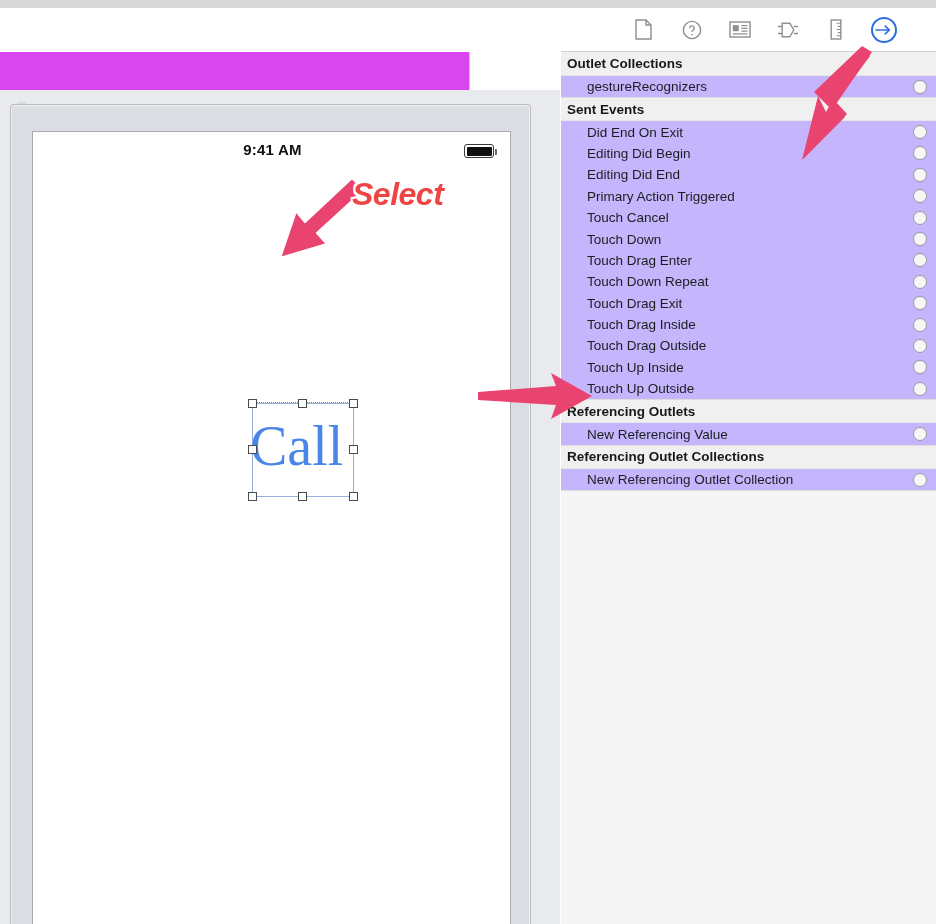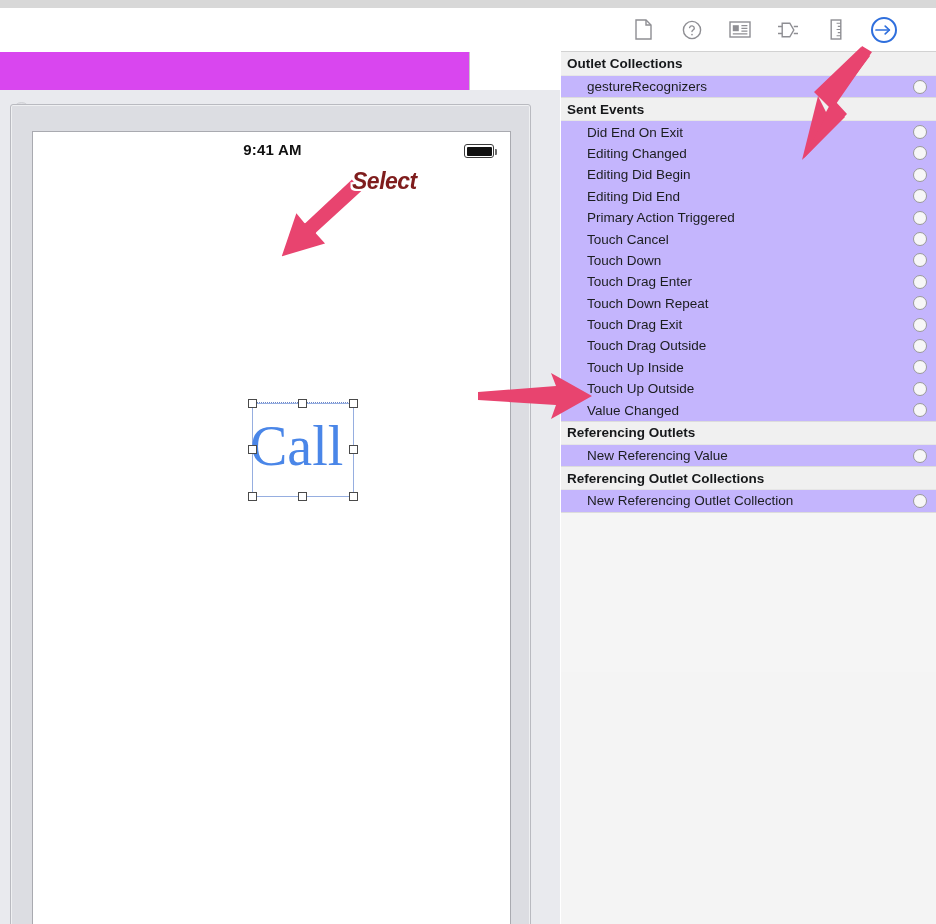--- a/index.html
+++ b/index.html
@@ -110,23 +110,23 @@
   .h-ml { left: 0px;  top: 46px; }
   .h-mr { left: 101px; top: 46px; }
   .h-bl { left: 0px;  top: 93px; }
   .h-bc { left: 50px; top: 93px; }
   .h-br { left: 101px; top: 93px; }
 
   
   .annot { position: absolute; left: 0; top: 0; width: 936px; height: 924px;
            pointer-events: none; }
   .select-text {
-    position: absolute; left: 352px; top: 168px;
-    font-size: 23px; font-weight: bold; font-style: italic;
-    color: #7f1d1d;
+    position: absolute; left: 352px; top: 176px;
+    font-size: 32px; font-weight: bold; font-style: italic;
+    color: #ef4444;
     font-family: "Liberation Sans", sans-serif;
     letter-spacing: -0.5px;
     text-shadow:
       -2px -2px 0 #fff,  2px -2px 0 #fff,
       -2px  2px 0 #fff,  2px  2px 0 #fff,
       -2px  0   0 #fff,  2px  0   0 #fff,
        0   -2px 0 #fff,  0    2px 0 #fff;
   }
 
   
@@ -300,24 +300,20 @@
         <div class="row">
           <span>gestureRecognizers</span>
           <span class="well"></span>
         </div>
         <div class="sec-header">Sent Events</div>
         <div class="row">
           <span>Did End On Exit</span>
           <span class="well"></span>
         </div>
         <div class="row">
-          <span>Editing Changed</span>
-          <span class="well"></span>
-        </div>
-        <div class="row">
           <span>Editing Did Begin</span>
           <span class="well"></span>
         </div>
         <div class="row">
           <span>Editing Did End</span>
           <span class="well"></span>
         </div>
         <div class="row">
           <span>Primary Action Triggered</span>
           <span class="well"></span>
@@ -336,33 +332,33 @@
         </div>
         <div class="row">
           <span>Touch Down Repeat</span>
           <span class="well"></span>
         </div>
         <div class="row">
           <span>Touch Drag Exit</span>
           <span class="well"></span>
         </div>
         <div class="row">
+          <span>Touch Drag Inside</span>
+          <span class="well"></span>
+        </div>
+        <div class="row">
           <span>Touch Drag Outside</span>
           <span class="well"></span>
         </div>
         <div class="row">
           <span>Touch Up Inside</span>
           <span class="well"></span>
         </div>
         <div class="row">
           <span>Touch Up Outside</span>
-          <span class="well"></span>
-        </div>
-        <div class="row">
-          <span>Value Changed</span>
           <span class="well"></span>
         </div>
         <div class="sec-header">Referencing Outlets</div>
         <div class="row">
           <span>New Referencing Value</span>
           <span class="well"></span>
         </div>
         <div class="sec-header">Referencing Outlet Collections</div>
         <div class="row">
           <span>New Referencing Outlet Collection</span>

